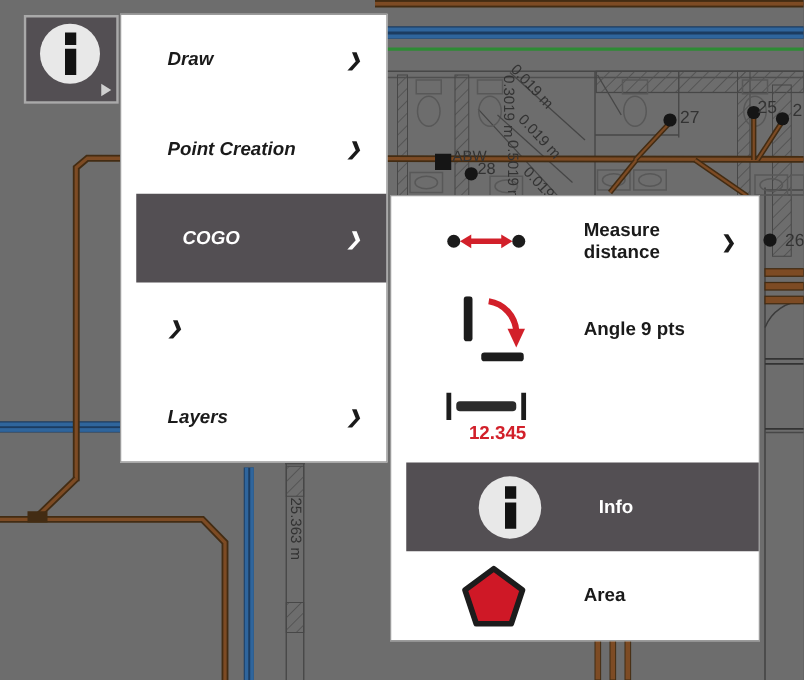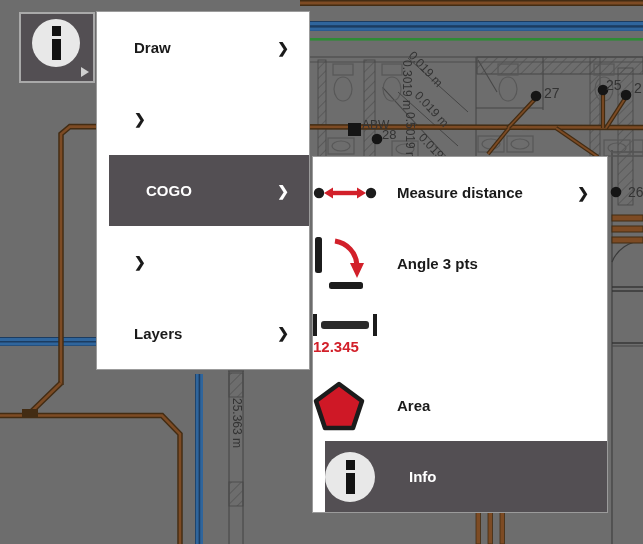--- a/index.html
+++ b/index.html
@@ -22,30 +22,30 @@
     justify-content:center;background:#e8e8e8;border-radius:50%;}
   .tool-button .info-circle{position:absolute;left:11px;top:5px;width:48px;height:48px;}
   .i-dot{width:9px;height:10px;background:#121212;}
   .i-stem{width:9px;height:21px;background:#121212;margin-top:3px;}
   .corner-tri{position:absolute;right:4px;bottom:4px;width:0;height:0;
     border-top:5px solid transparent;border-bottom:5px solid transparent;border-left:8px solid #d0d0d0;}
 
   
   .panel{position:absolute;background:var(--panel-white);border:1px solid var(--border-gray);
     display:flex;flex-direction:column;z-index:4;}
-  .main-menu{left:96px;top:11px;width:214px;height:359px;}
+  .main-menu{left:96px;top:11px;width:214px;height:359px;font-style:italic;}
   .sub-menu{left:312px;top:156px;width:296px;height:357px;}
   .menu-row{flex:1;display:flex;align-items:center;padding-left:37px;cursor:pointer;}
   .menu-row .menu-label{font-size:15px;font-weight:700;color:var(--text-dark);flex:1;}
   .chev{font-size:14px;font-weight:700;color:var(--text-dark);margin-right:20px;}
   .menu-row.selected,.sub-row.selected{background:var(--highlight-dark);margin-left:12px;}
   .menu-row.selected .menu-label,.sub-row.selected .sub-label,
   .menu-row.selected .chev{color:var(--text-light);}
-  .sub-row{flex:1;display:flex;align-items:center;cursor:pointer;}
-  .icon-box{width:84px;display:flex;flex-direction:column;align-items:flex-start;justify-content:center;}
+  .sub-row{flex:1;display:flex;align-items:center;padding-left:24px;cursor:pointer;gap:46px;}
+  .icon-box{width:84px;display:flex;flex-direction:column;align-items:flex-end;justify-content:center;}
   .sub-label{font-size:15px;font-weight:700;color:var(--text-dark);flex:1;text-align:left;}
   .sub-row .chev{margin-right:18px;}
   .dim-text{color:var(--accent-red);font-size:15px;font-weight:700;margin-top:2px;}
   .sub-row .info-circle{width:50px;height:50px;}
 </style>
 </head>
 <body>
 
 <div class="stage">
 
@@ -177,20 +177,21 @@
     </span>
     <span class="corner-tri"></span>
   </div>
 
   <div class="panel main-menu">
     <div class="menu-row">
       <span class="menu-label">Draw</span>
       <span class="chev">❯</span>
     </div>
     <div class="menu-row">
+      <span class="menu-label">Point Creation</span>
       <span class="chev">❯</span>
     </div>
     <div class="menu-row selected">
       <span class="menu-label">COGO</span>
       <span class="chev">❯</span>
     </div>
     <div class="menu-row">
       <span class="chev">❯</span>
     </div>
     <div class="menu-row">
@@ -217,47 +218,47 @@
 
     <div class="sub-row">
       <span class="icon-box">
         <svg width="52" height="53" viewBox="0 0 52 53">
           <rect x="2" y="0" width="7" height="36" rx="2.5" fill="#1c1c1c"></rect>
           <rect x="16" y="45" width="34" height="7" rx="2.5" fill="#1c1c1c"></rect>
           <path d="M22,4 A26,26 0 0 1 44,28" stroke="#d2202a" stroke-width="5" fill="none"></path>
           <polygon points="37,26 51,26 44,41" fill="#d2202a"></polygon>
         </svg>
       </span>
-      <span class="sub-label">Angle 3 pts</span>
+      <span class="sub-label">Angle 9 pts</span>
     </div>
 
     <div class="sub-row">
       <span class="icon-box">
         <svg width="64" height="22" viewBox="0 0 64 22">
           <rect x="0" y="0" width="4" height="22" fill="#1c1c1c"></rect>
           <rect x="60" y="0" width="4" height="22" fill="#1c1c1c"></rect>
           <rect x="8" y="7" width="48" height="8" rx="3" fill="#2b2b2b"></rect>
         </svg>
         <span class="dim-text">12.345</span>
       </span>
     </div>
 
-    <div class="sub-row">
-      <span class="icon-box">
-        <svg width="52" height="50" viewBox="0 0 52 50">
-          <polygon points="26,3 49,20 40,47 12,47 3,20" fill="#cf1826" stroke="#1c1c1c" stroke-width="4.5" stroke-linejoin="round"></polygon>
-        </svg>
-      </span>
-      <span class="sub-label">Area</span>
-    </div>
-
     <div class="sub-row selected">
       <span class="icon-box">
         <span class="info-circle">
           <span class="i-dot"></span>
           <span class="i-stem"></span>
         </span>
       </span>
       <span class="sub-label">Info</span>
     </div>
 
+    <div class="sub-row">
+      <span class="icon-box">
+        <svg width="52" height="50" viewBox="0 0 52 50">
+          <polygon points="26,3 49,20 40,47 12,47 3,20" fill="#cf1826" stroke="#1c1c1c" stroke-width="4.5" stroke-linejoin="round"></polygon>
+        </svg>
+      </span>
+      <span class="sub-label">Area</span>
+    </div>
+
   </div>
 </div>
 
 </body></html>

